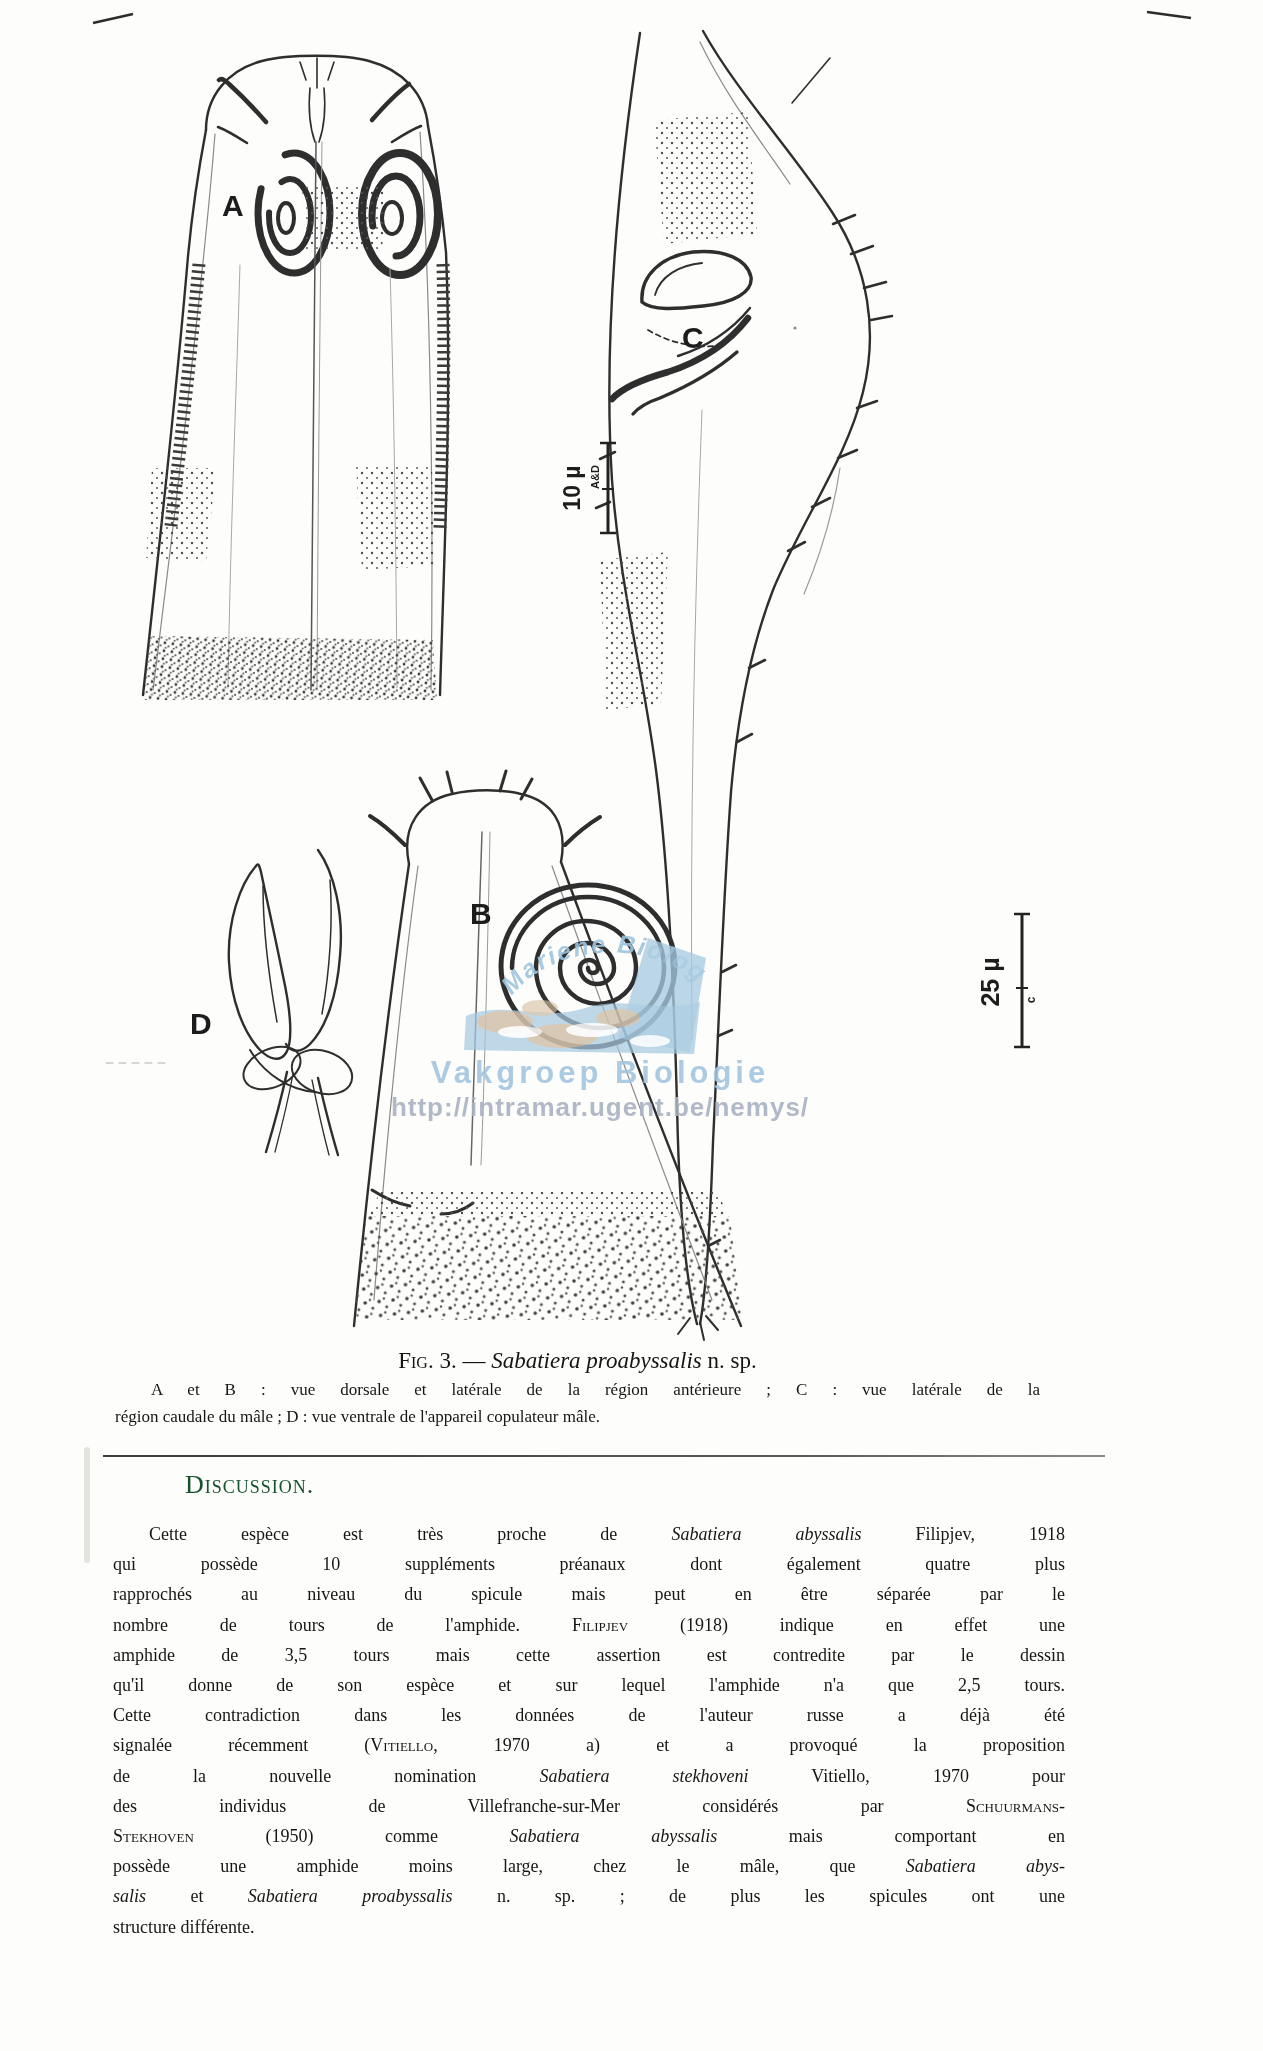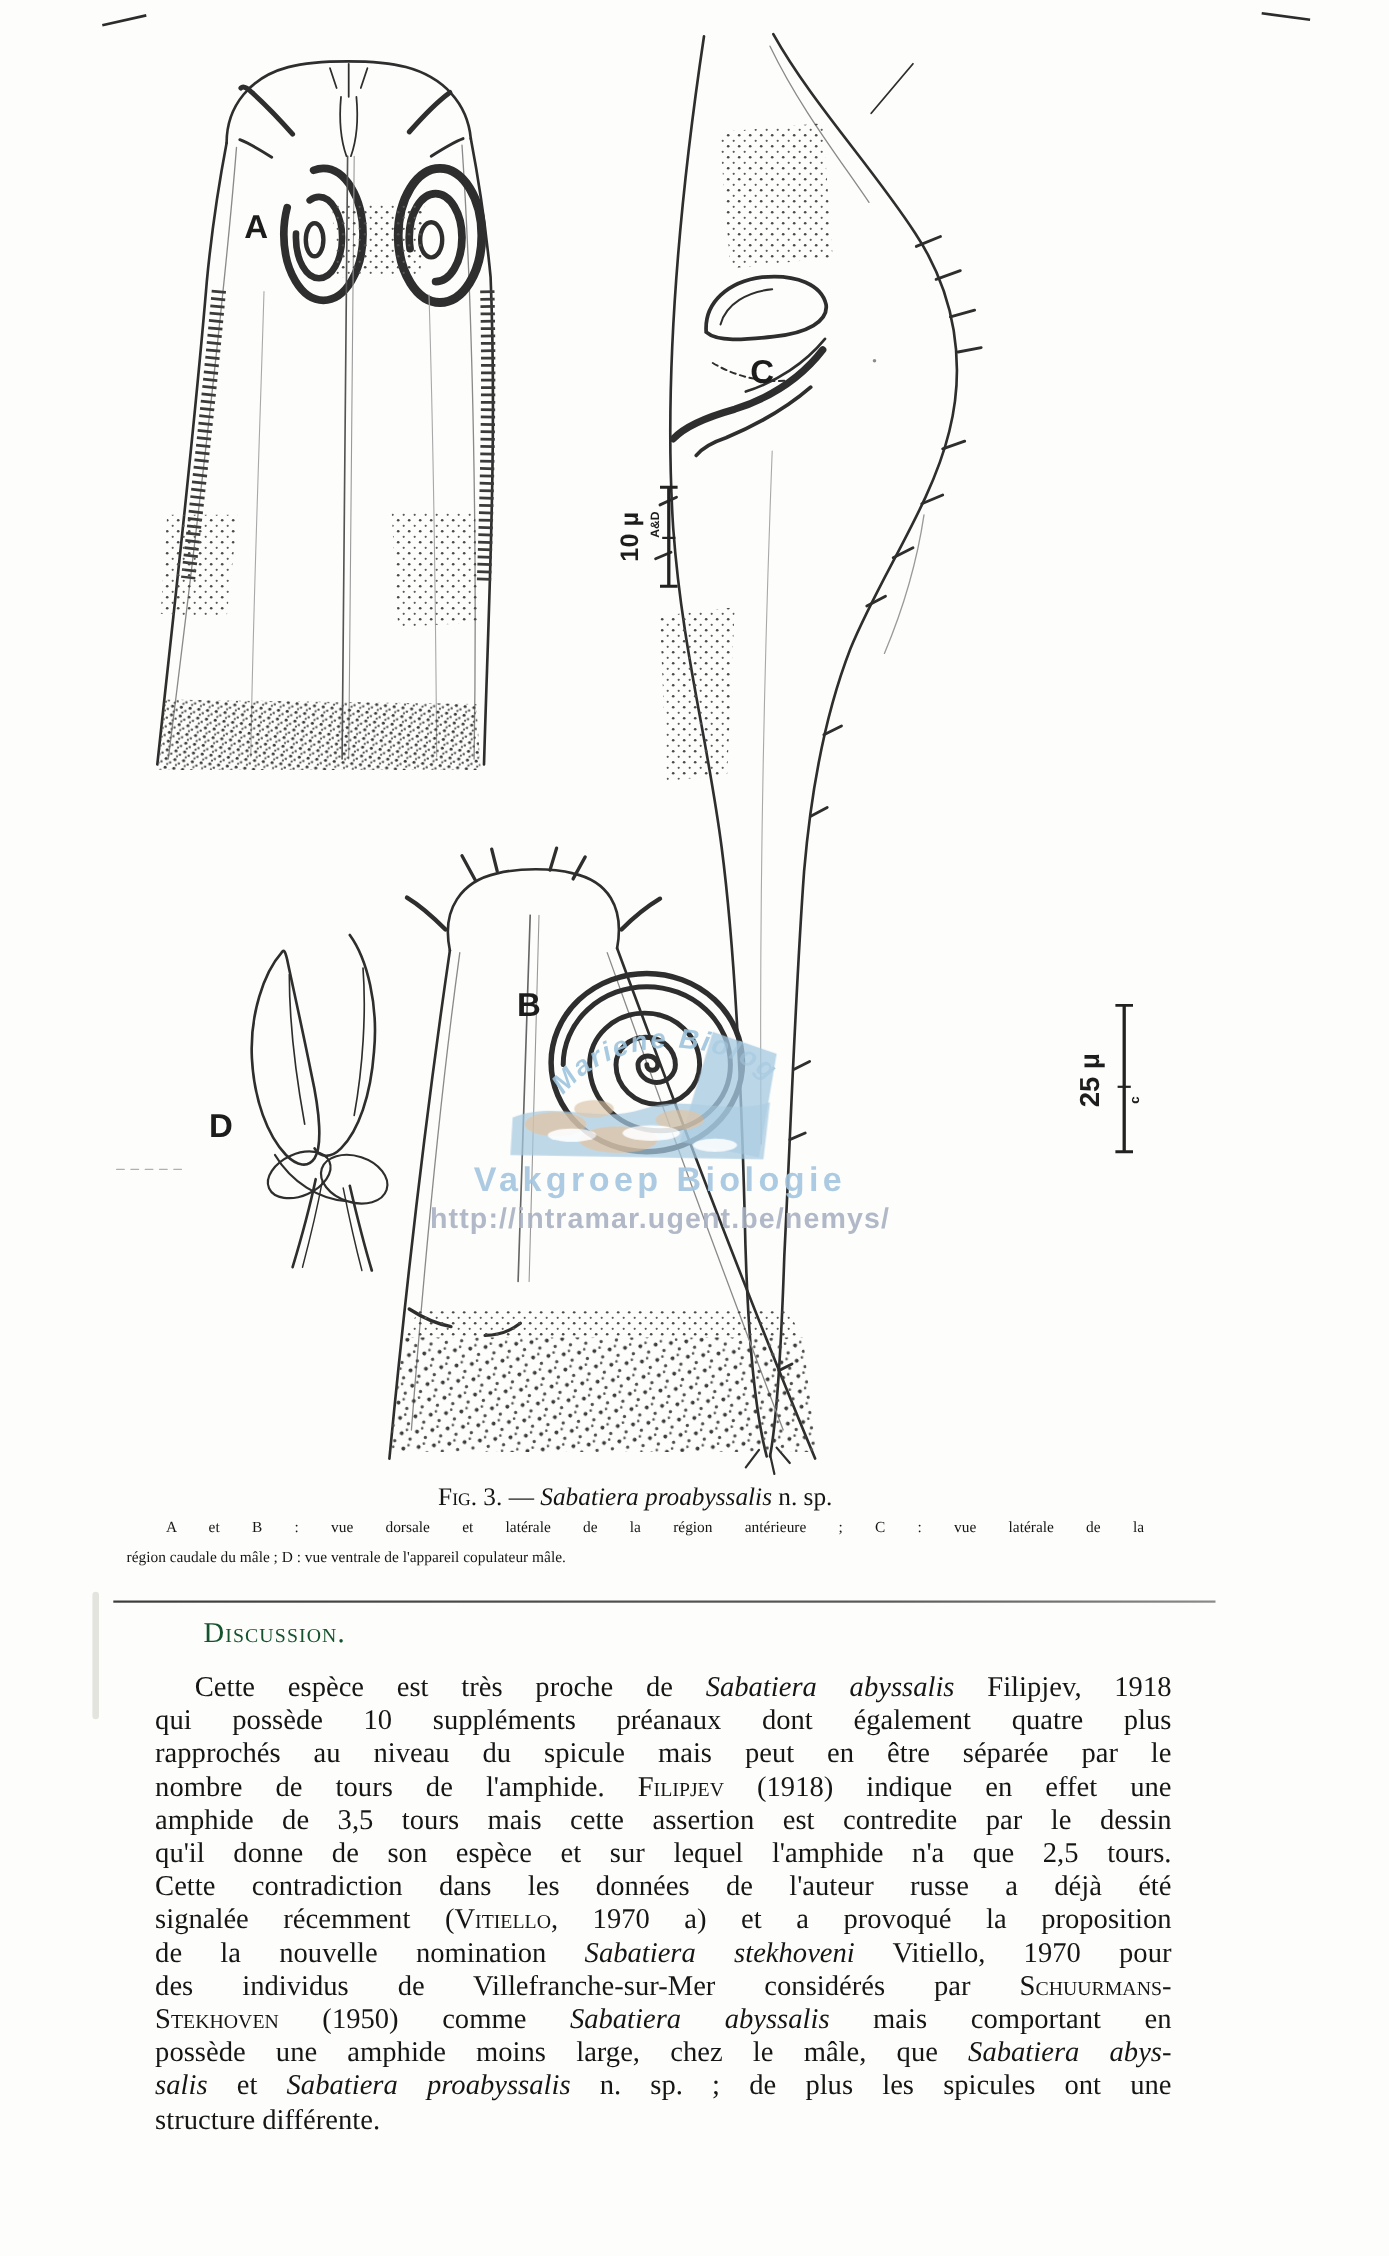--- a/index.html
+++ b/index.html
@@ -4,34 +4,34 @@
 <style>
   html,body{margin:0;padding:0;}
   body{width:1263px;height:2051px;background:#ffffff;overflow:hidden;
        font-family:"Liberation Serif", serif;}
   #page{position:relative;width:1263px;height:2051px;background:#fdfdfb;}
   #figsvg{position:absolute;left:0;top:0;}
 
   
   .caption{position:absolute;left:115px;top:1346px;width:925px;color:#151515;}
   .cap1{text-align:center;font-size:23px;line-height:30px;}
-  .capline{font-size:14px;line-height:27px;}
+  .capline{font-size:17px;line-height:27px;}
   .cap2{text-align:justify;text-align-last:justify;text-indent:36px;}
   .cap3{text-align:left;}
   .i{font-style:italic;}
   .sc{font-variant:small-caps;}
 
   
   .rule{position:absolute;left:103px;top:1455px;width:1002px;height:2px;
         background:linear-gradient(to right,#3c3c3c,#5a5a5a 70%,#8a8a8a);}
   .dhead{position:absolute;left:185px;top:1470px;font-size:26px;color:#14532d;
          font-variant:small-caps;letter-spacing:1px;}
   .para{position:absolute;left:113px;top:1519px;width:952px;color:#161616;}
-  .pline{font-size:26px;line-height:30.2px;text-align:justify;
-         text-align-last:justify;margin-left:28px;}
+  .pline{font-size:18px;line-height:30.2px;text-align:justify;
+         text-align-last:justify;}
   .pline.first{text-indent:36px;}
   .pline.last{text-align-last:left;}
 
   
   .smudge{position:absolute;left:84px;top:1447px;width:6px;height:116px;
           background:#cfcfc9;opacity:.55;border-radius:3px;}
 </style>
 </head>
 <body>
 

